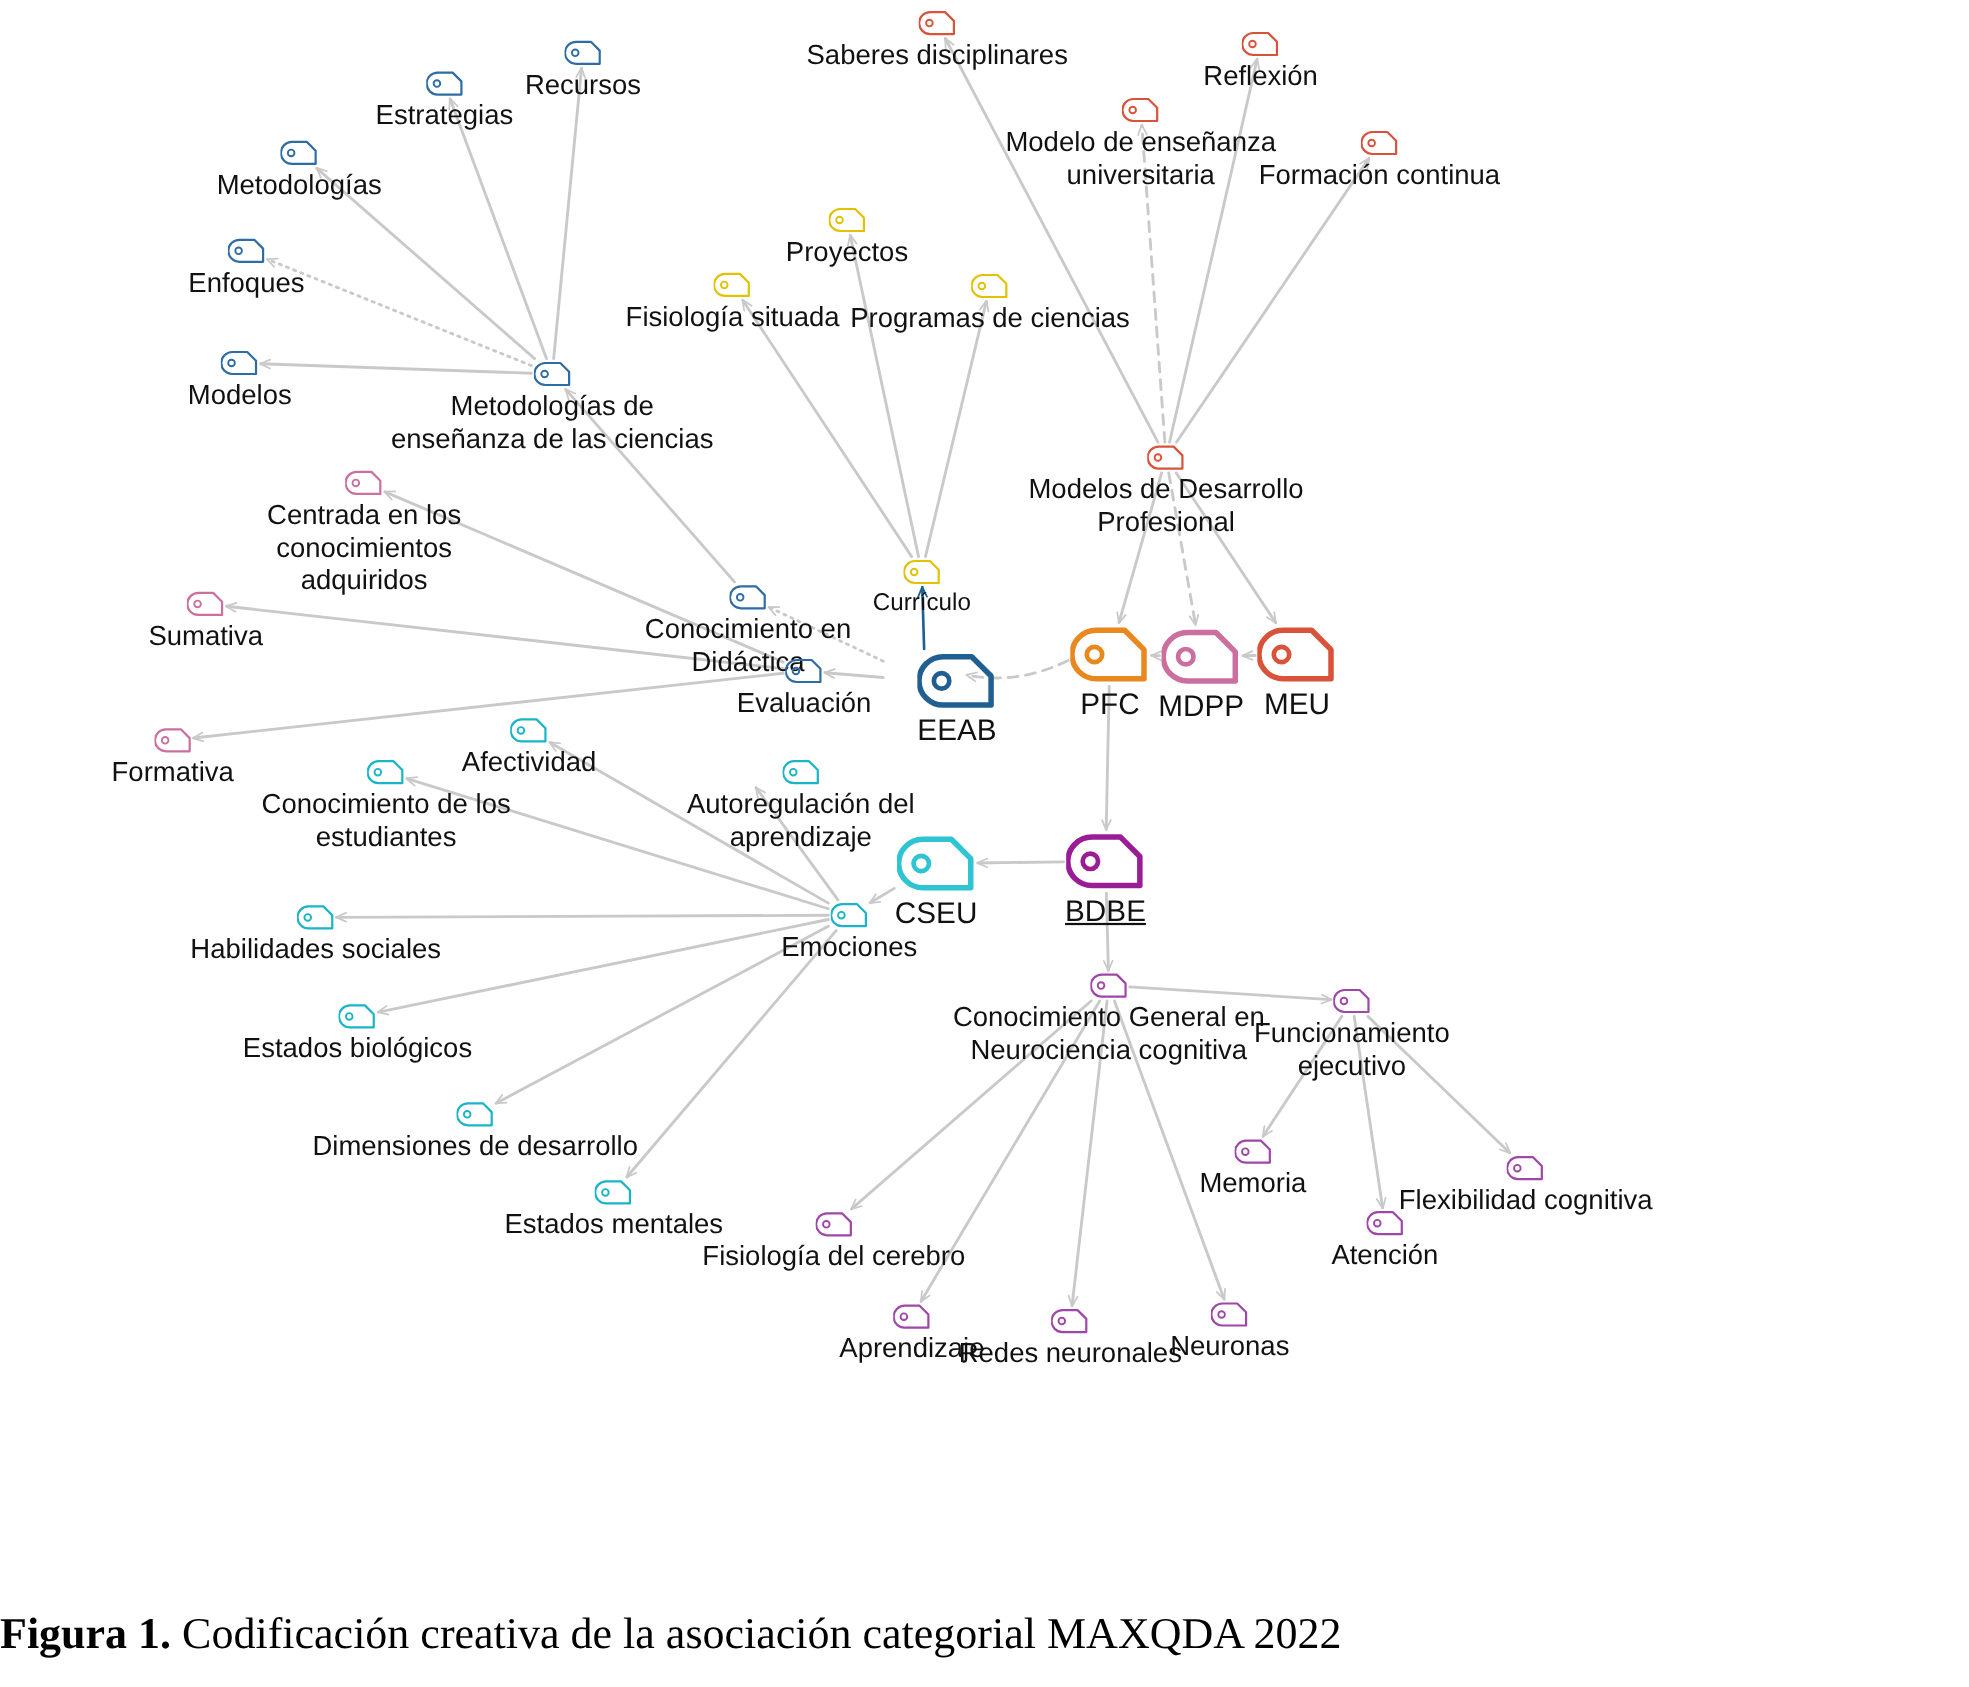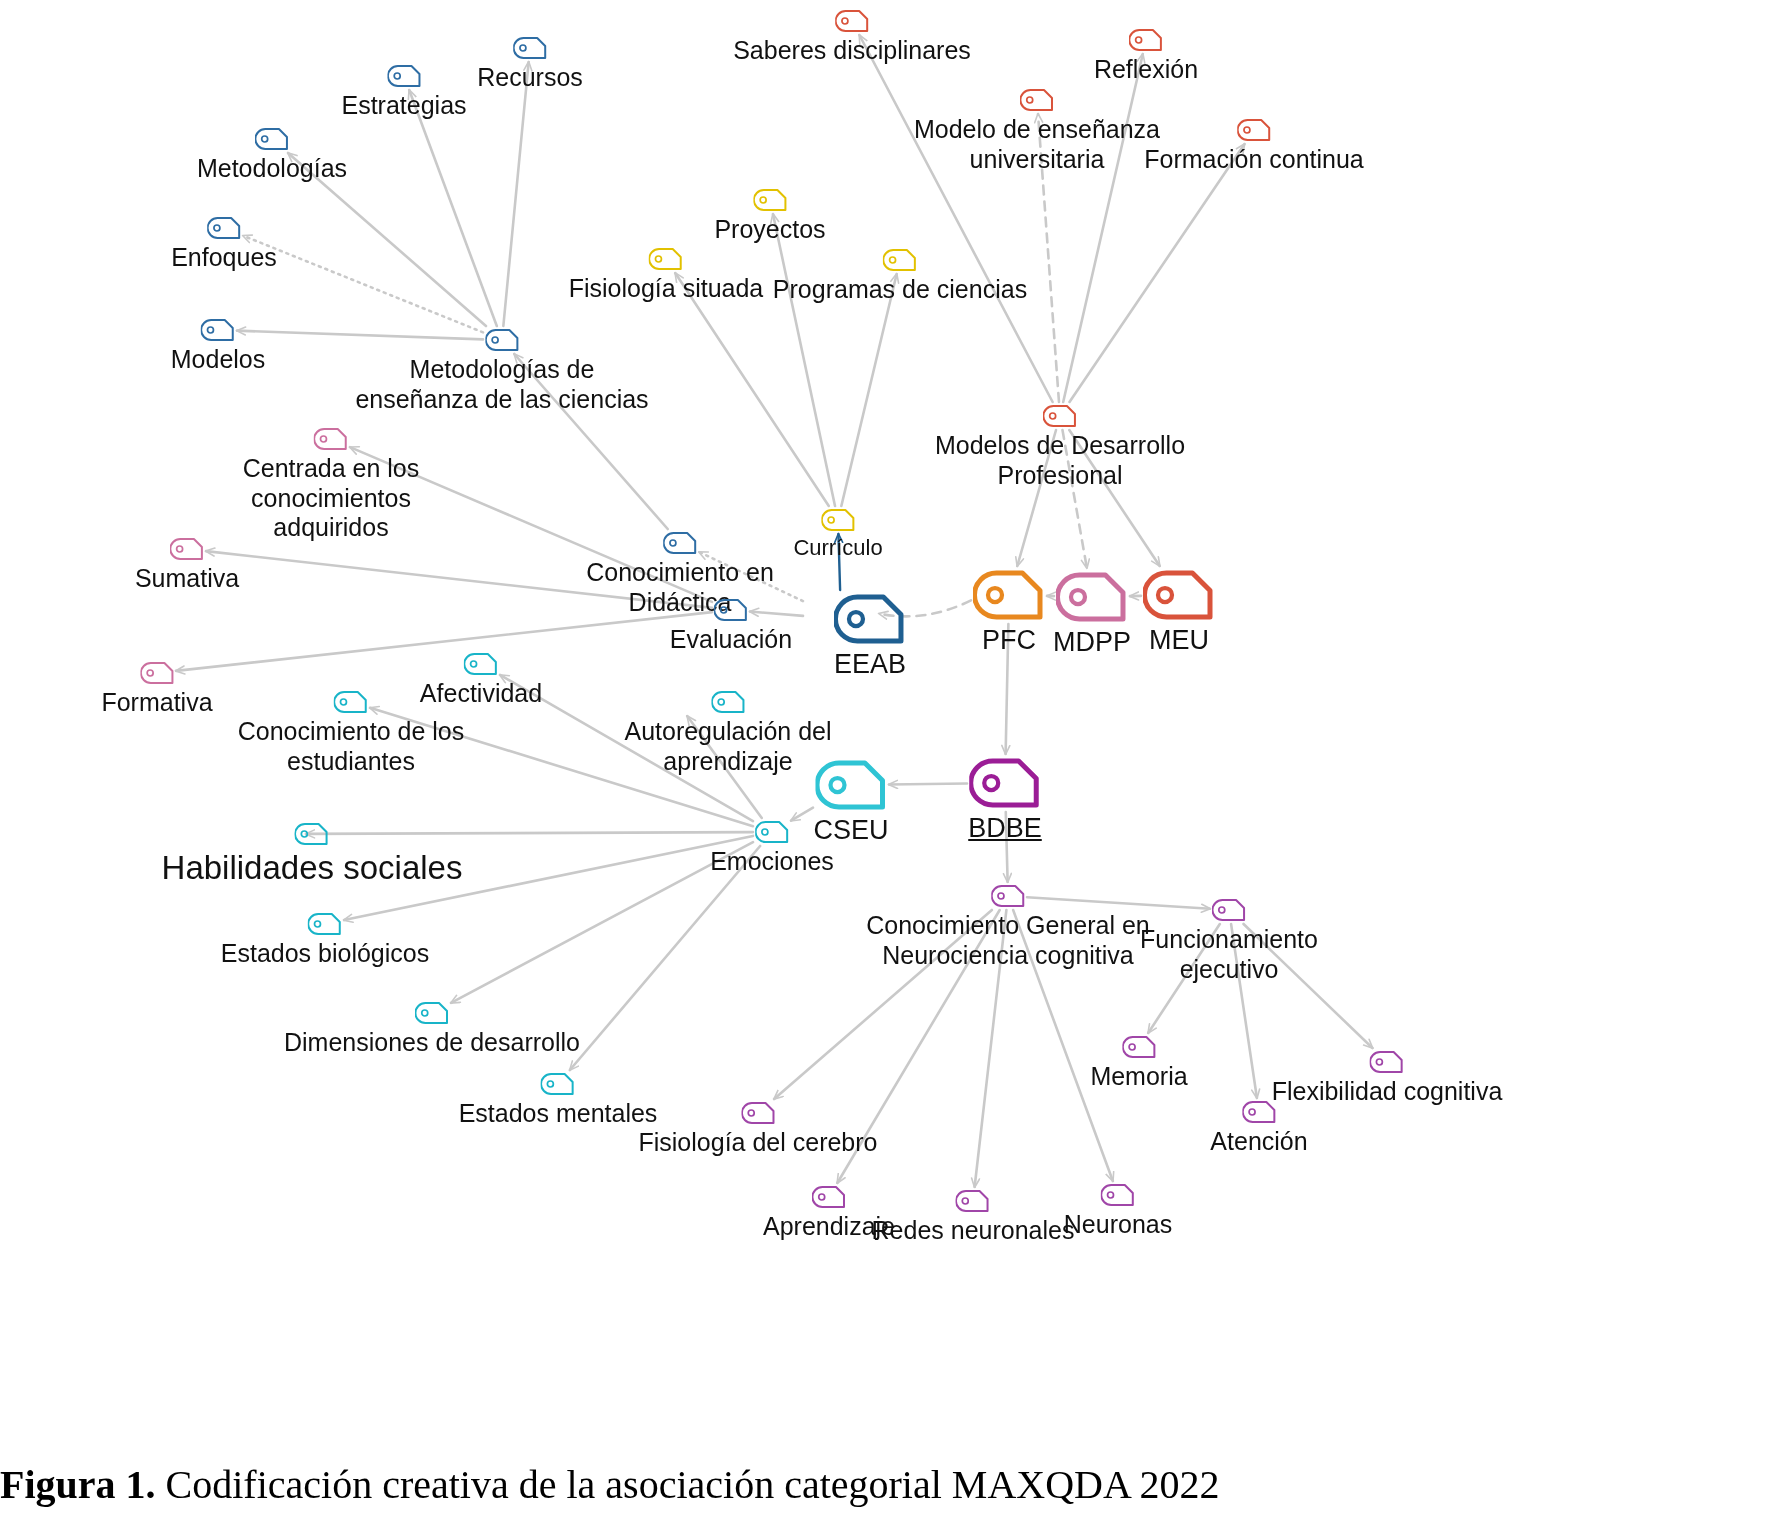--- a/index.html
+++ b/index.html
@@ -376,21 +376,21 @@
   </svg></span><span class="lbl">CSEU</span></div>
       <div class="node" style="left: 1005px; top: 756px; font-size: 27px; text-decoration: underline;"><span class="tagwrap"><svg width="72" height="54" viewBox="0 0 72 54" xmlns="http://www.w3.org/2000/svg">
     <path d="M 23.48 5
              L 49.4 5
              L 67 22.6
              L 67 49
              L 23.48 49
              A 18.48 18.48 0 0 1 23.48 5 Z" fill="none" stroke="#9b1d96" stroke-width="5" stroke-linejoin="round" stroke-linecap="round"></path>
     <circle cx="22.0016" cy="27" r="7" fill="none" stroke="#9b1d96" stroke-width="4.25"></circle>
   </svg></span><span class="lbl">BDBE</span></div>
-      <div class="node" style="left: 287px; top: 822px; font-size: 33px; margin-left: 25px;"><span class="tagwrap"><svg width="34" height="24" viewBox="0 0 34 24" xmlns="http://www.w3.org/2000/svg">
+      <div class="node" style="left: 287px; top: 822px; font-size: 25px;"><span class="tagwrap"><svg width="34" height="24" viewBox="0 0 34 24" xmlns="http://www.w3.org/2000/svg">
     <path d="M 10.4 2
              L 24 2
              L 32 10
              L 32 22
              L 10.4 22
              A 8.4 8.4 0 0 1 10.4 2 Z" fill="none" stroke="#18b4c8" stroke-width="2" stroke-linejoin="round" stroke-linecap="round"></path>
     <circle cx="9.728000000000002" cy="12" r="3" fill="none" stroke="#18b4c8" stroke-width="1.7"></circle>
   </svg></span><span class="lbl">Habilidades sociales</span></div>
       <div class="node" style="left: 325px; top: 912px; font-size: 25px;"><span class="tagwrap"><svg width="34" height="24" viewBox="0 0 34 24" xmlns="http://www.w3.org/2000/svg">
     <path d="M 10.4 2

